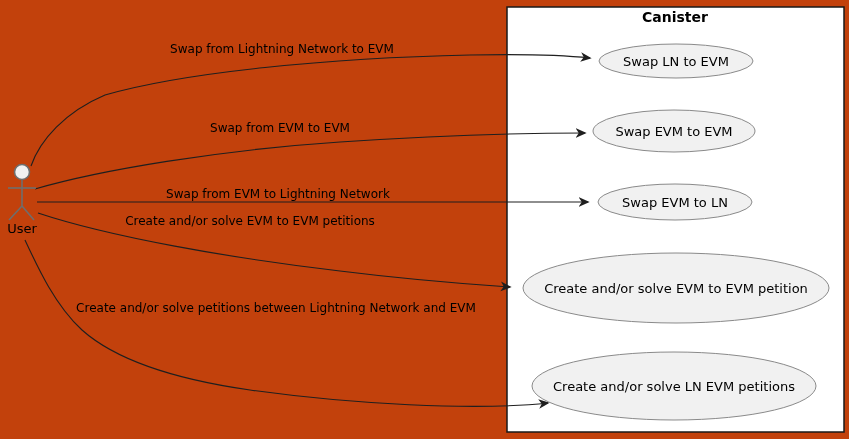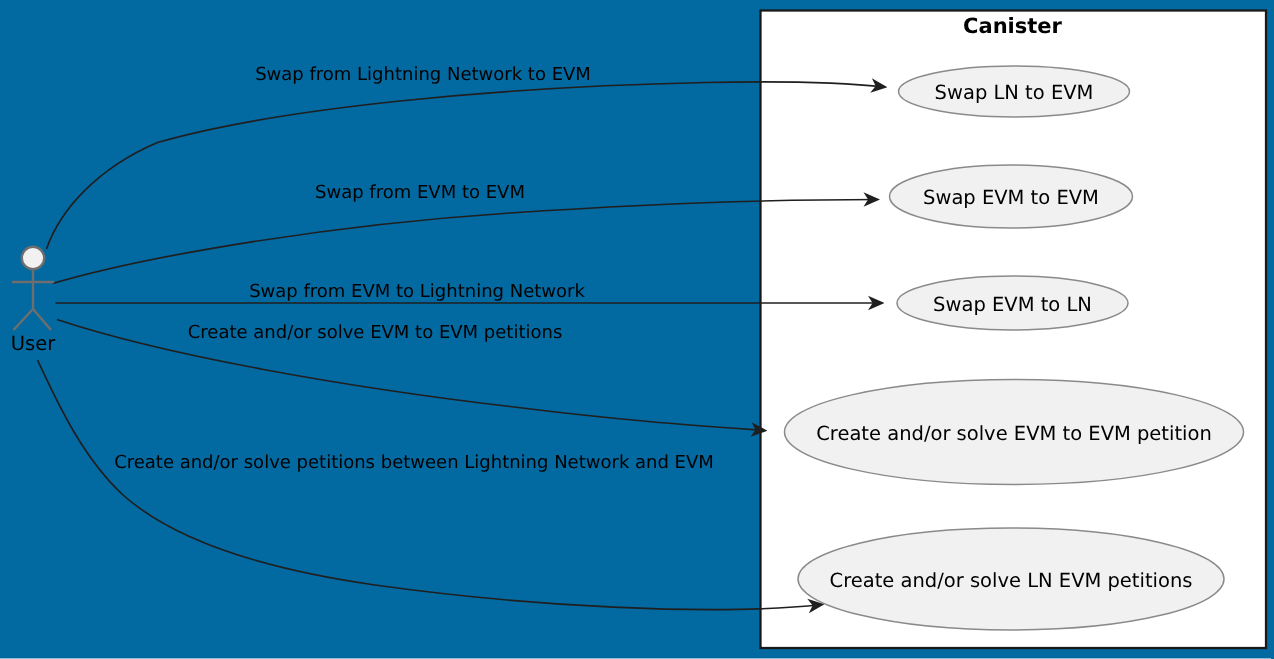--- a/index.html
+++ b/index.html
@@ -4,21 +4,21 @@
 <style>
   html, body {
     margin: 0;
     padding: 0;
     background: #ffffff;
   }
   .diagram-wrap {
     position: relative;
     width: 849px;
     height: 439px;
-    background: #0369a1;
+    background: #c2410c;
     font-family: "DejaVu Sans", "Liberation Sans", sans-serif;
     overflow: hidden;
   }
   svg { display: block; }
   .edge-line {
     fill: none;
     stroke: #1f1f1f;
     stroke-width: 1.1;
   }
   .edge-label {

